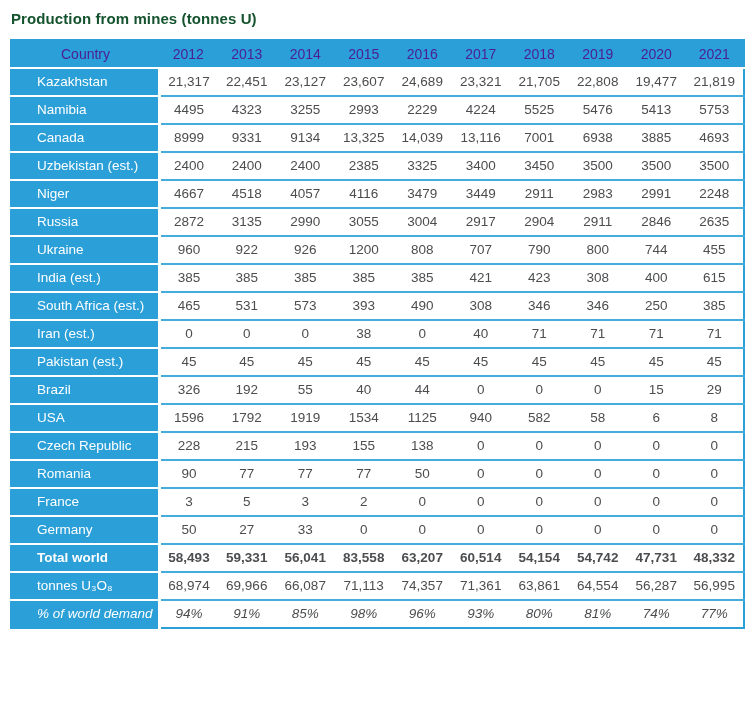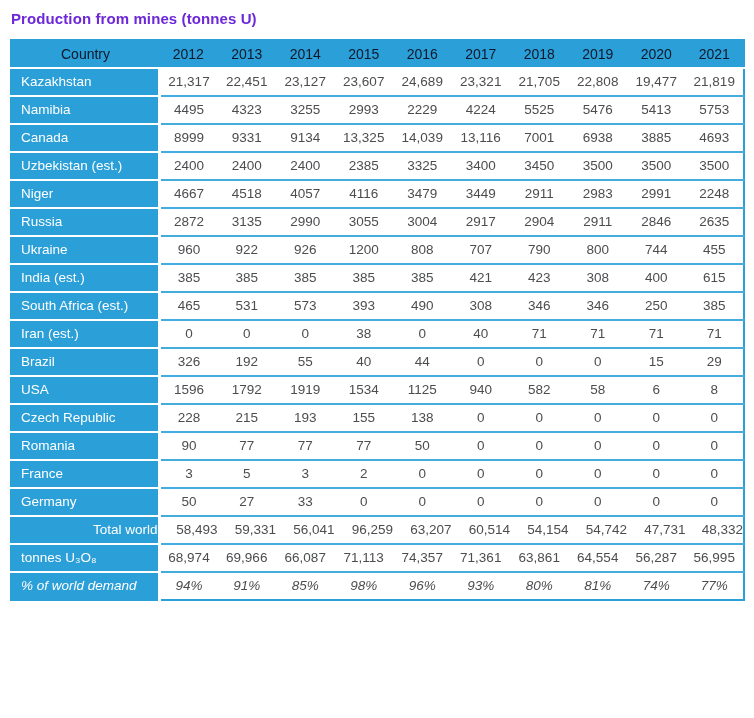--- a/index.html
+++ b/index.html
@@ -9,74 +9,73 @@
     width: 754px;
     height: 718px;
     font-family: "Liberation Sans", sans-serif;
   }
   .page {
     padding: 6px 9px 0 10px;
   }
   .title {
     font-size: 15px;
     font-weight: bold;
-    color: #6d28d9;
+    color: #14532d;
     margin: 4px 0 12px 1px;
     letter-spacing: 0.1px;
   }
   table.prod {
     border-collapse: collapse;
     table-layout: fixed;
     width: 735px;
     border: 2px solid #2b9fd8;
   }
   col.country-col { width: 148px; }
   th, td {
     height: 26px;
     line-height: 26px;
     padding: 0;
     font-size: 13.5px;
     white-space: nowrap;
     overflow: hidden;
   }
   thead th {
     background: #2b9fd8;
-    color: #0f172a;
+    color: #4c1d95;
     font-weight: normal;
     font-size: 14px;
     text-align: center;
     border-bottom: 2px solid #ffffff;
   }
   thead th.country-h {
     text-align: center;
   }
   tbody th.rowlabel {
     background: #2b9fd8;
     color: #ffffff;
     font-weight: normal;
     text-align: left;
-    padding-left: 9px;
+    padding-left: 25px;
     border-right: 3px solid #ffffff;
     border-bottom: 2px solid #ffffff;
   }
   tbody td {
     background: #ffffff;
     color: #4c4d4f;
     text-align: center;
     border-bottom: 2px solid #45acde;
   }
   tbody tr:last-child th.rowlabel,
   tbody tr:last-child td {
     border-bottom: none;
     font-style: italic;
   }
   tbody tr.bold-row th.rowlabel,
   tbody tr.bold-row td {
-    font-weight: normal;
-    text-align: right;
+    font-weight: bold;
   }
 </style>
 </head>
 <body>
 
 <div class="page">
   <div class="title">Production from mines (tonnes U)</div>
 
   <table class="prod">
     <colgroup>
@@ -222,20 +221,33 @@
           <td>0</td>
           <td>38</td>
           <td>0</td>
           <td>40</td>
           <td>71</td>
           <td>71</td>
           <td>71</td>
           <td>71</td>
         </tr>
         <tr>
+          <th class="rowlabel">Pakistan (est.)</th>
+          <td>45</td>
+          <td>45</td>
+          <td>45</td>
+          <td>45</td>
+          <td>45</td>
+          <td>45</td>
+          <td>45</td>
+          <td>45</td>
+          <td>45</td>
+          <td>45</td>
+        </tr>
+        <tr>
           <th class="rowlabel">Brazil</th>
           <td>326</td>
           <td>192</td>
           <td>55</td>
           <td>40</td>
           <td>44</td>
           <td>0</td>
           <td>0</td>
           <td>0</td>
           <td>15</td>
@@ -304,21 +316,21 @@
           <td>0</td>
           <td>0</td>
           <td>0</td>
           <td>0</td>
         </tr>
         <tr class="bold-row">
           <th class="rowlabel">Total world</th>
           <td>58,493</td>
           <td>59,331</td>
           <td>56,041</td>
-          <td>96,259</td>
+          <td>83,558</td>
           <td>63,207</td>
           <td>60,514</td>
           <td>54,154</td>
           <td>54,742</td>
           <td>47,731</td>
           <td>48,332</td>
         </tr>
         <tr>
           <th class="rowlabel">tonnes U₃O₈</th>
           <td>68,974</td>

